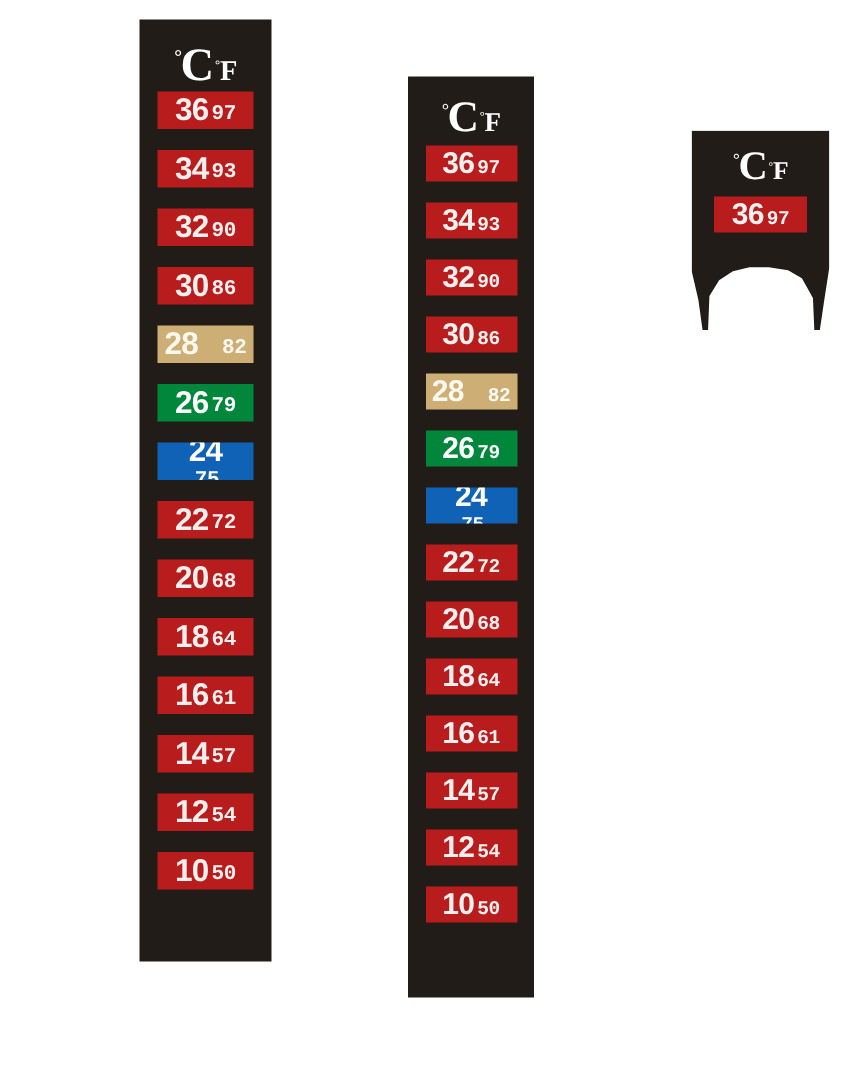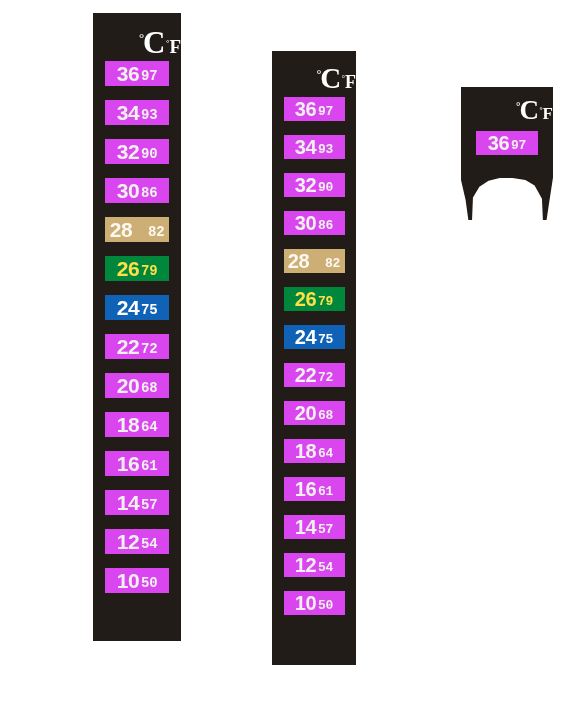--- a/index.html
+++ b/index.html
@@ -26,21 +26,21 @@
   
   .strip {
     position: absolute;
     background: #221c19;
     box-sizing: border-box;
   }
 
   .strip-header {
     position: relative;
     width: 100%;
-    text-align: right;
+    text-align: center;
     color: #ffffff;
     line-height: 1;
     white-space: nowrap;
     user-select: none;
   }
   .deg-c {
     font-family: "Liberation Serif", serif;
     font-weight: bold;
     letter-spacing: -0.5px;
   }
@@ -67,21 +67,21 @@
     width: 100%;
   }
 
   .row {
     position: relative;
     margin: 0 auto;
     box-sizing: border-box;
     display: flex;
     align-items: center;
     justify-content: center;
-    background: #d946ef;
+    background: #b91c1c;
     overflow: hidden;
   }
   .row .c-val {
     font-family: "Liberation Sans", sans-serif;
     font-weight: bold;
     color: #f2f0ee;
     line-height: 1;
     letter-spacing: -0.5px;
   }
   .row .f-val {
@@ -89,22 +89,22 @@
     font-weight: bold;
     color: #f2f0ee;
     line-height: 1;
     letter-spacing: -0.3px;
   }
 
   
   .row.tan   { background: #cdaf76; gap: 14px; }
   .row.tan .c-val, .row.tan .f-val { color: #fdf8ef; }
   .row.green { background: #00873c; }
-  .row.green .c-val, .row.green .f-val { color: #fde047; }
-  .row.blue  { background: #0f62b5; }
+  .row.green .c-val, .row.green .f-val { color: #ffffff; }
+  .row.blue  { background: #0f62b5; flex-direction: column; }
   .row.blue .c-val, .row.blue .f-val { color: #ffffff; }
 
   
   #strip-large {
     left: 93px;
     top: 13px;
     width: 88px;
     height: 628px;
   }
   #strip-large .strip-header {

